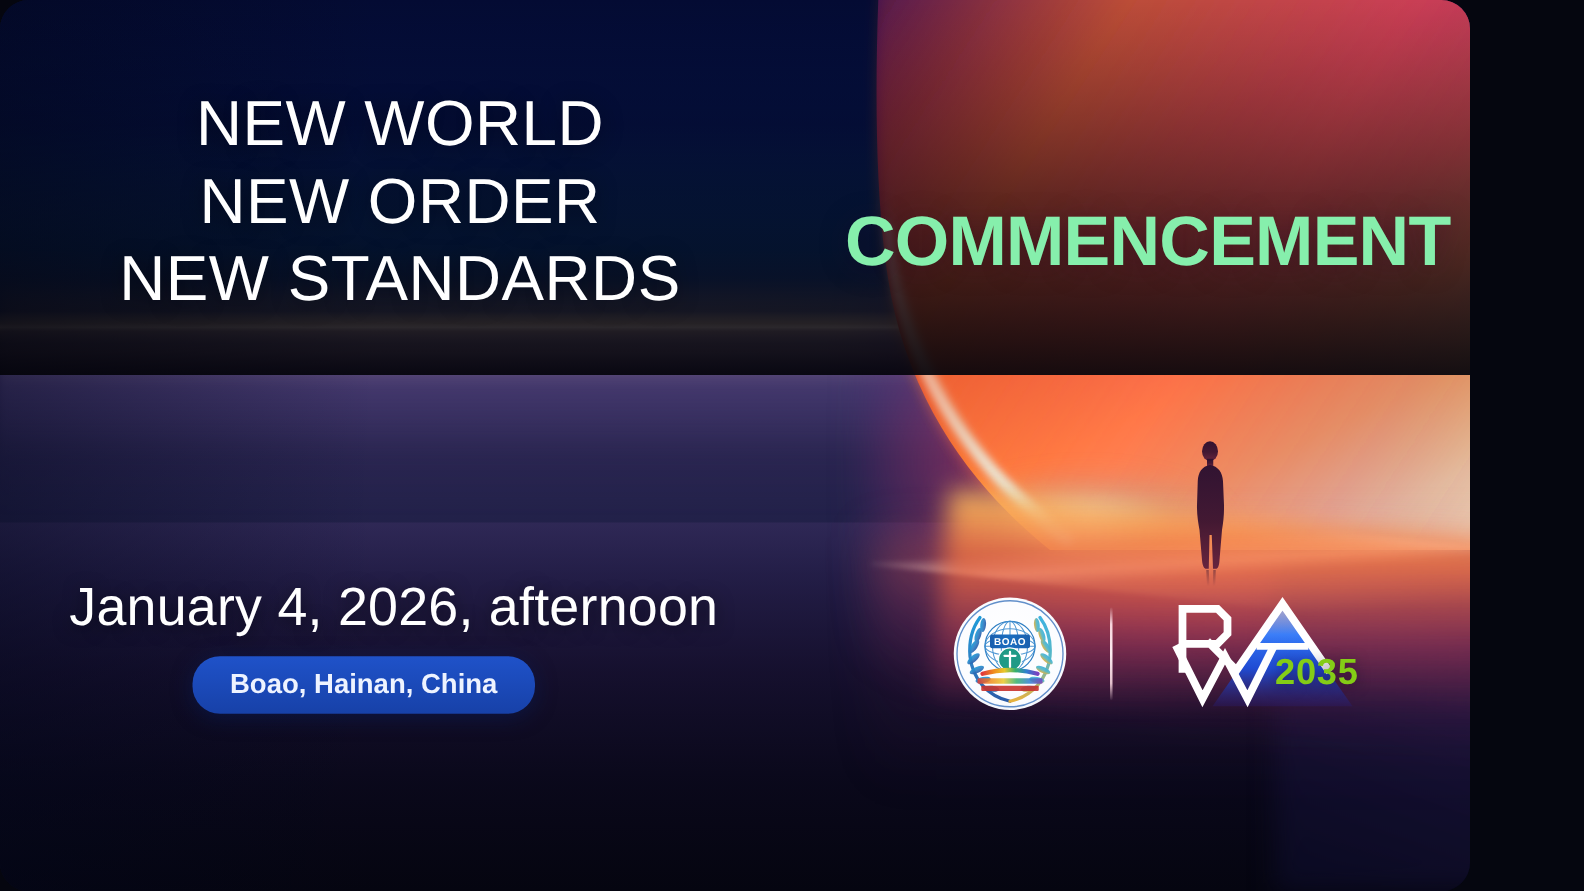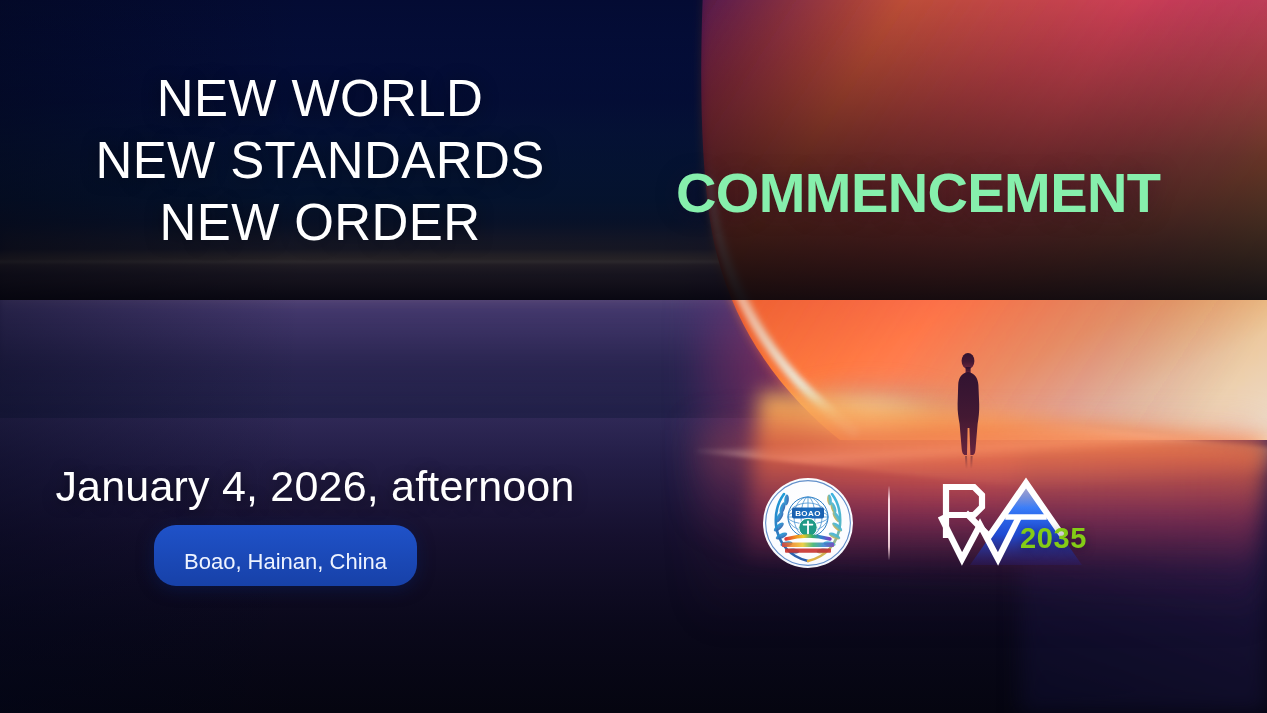--- a/index.html
+++ b/index.html
@@ -5,23 +5,24 @@
   * { margin:0; padding:0; box-sizing:border-box; }
   html,body { background:#05060f; }
   body {
     width:1267px; height:713px;
     font-family:"Liberation Sans", sans-serif;
     overflow:hidden;
   }
 
   #poster {
     position:relative;
-    width:1267px; height:713px;
+    width:1176px; height:713px;
     overflow:hidden;
     background:#060a1e;
+    border-radius:23px;
   }
 
   
   .bg-layer { position:absolute; inset:0; pointer-events:none; }
 
   
   .bg-sky {
     background:
       linear-gradient(180deg,
         #040b33 0%,
@@ -204,24 +205,24 @@
   .eventdate {
     position:absolute; left:0; top:464px; width:630px;
     text-align:center; color:#ffffff;
     font-size:43px; line-height:44px; font-weight:400;
     letter-spacing:0.2px;
     text-shadow:0 2px 14px rgba(0,0,0,0.5);
   }
 
   .location-badge {
     position:absolute; left:154px; top:525px;
-    padding:24px 30px 11px;
+    padding:9px 30px 11px;
     background:linear-gradient(180deg,#1f52c9 0%,#1741a8 100%);
     border-radius:22px;
-    color:#eef3ff; font-size:22px; line-height:26px; font-weight:400;
+    color:#eef3ff; font-size:22px; line-height:26px; font-weight:700;
     white-space:nowrap;
     box-shadow:0 3px 16px rgba(10,30,90,0.55);
   }
 
   
   .commencement {
     position:absolute; left:676px; top:161px;
     color:#86efac;
     font-size:56px; line-height:64px;
     font-weight:700; letter-spacing:-0.6px;
@@ -352,22 +353,22 @@
       <path d="M 19,104 L 21,104 L 21.6,117 L 19.6,117 Z" fill="url(#figRefl)"></path>
       <path d="M 24.6,104 L 26.6,104 L 26.2,117 L 24.2,117 Z" fill="url(#figRefl)"></path>
     </svg>
   </div>
 
   <div class="bg-layer vignette-left"></div>
   <div class="bg-layer vignette-bottom"></div>
 
   <div class="headline">
     <span class="hl-line">NEW WORLD</span>
+    <span class="hl-line">NEW ORDER</span>
     <span class="hl-line">NEW STANDARDS</span>
-    <span class="hl-line">NEW ORDER</span>
   </div>
 
 
   <div class="eventdate">January 4, 2026, afternoon</div>
 
   <div class="location-badge">Boao, Hainan, China</div>
 
   <div class="commencement">COMMENCEMENT</div>
 
   <div class="lockup">

